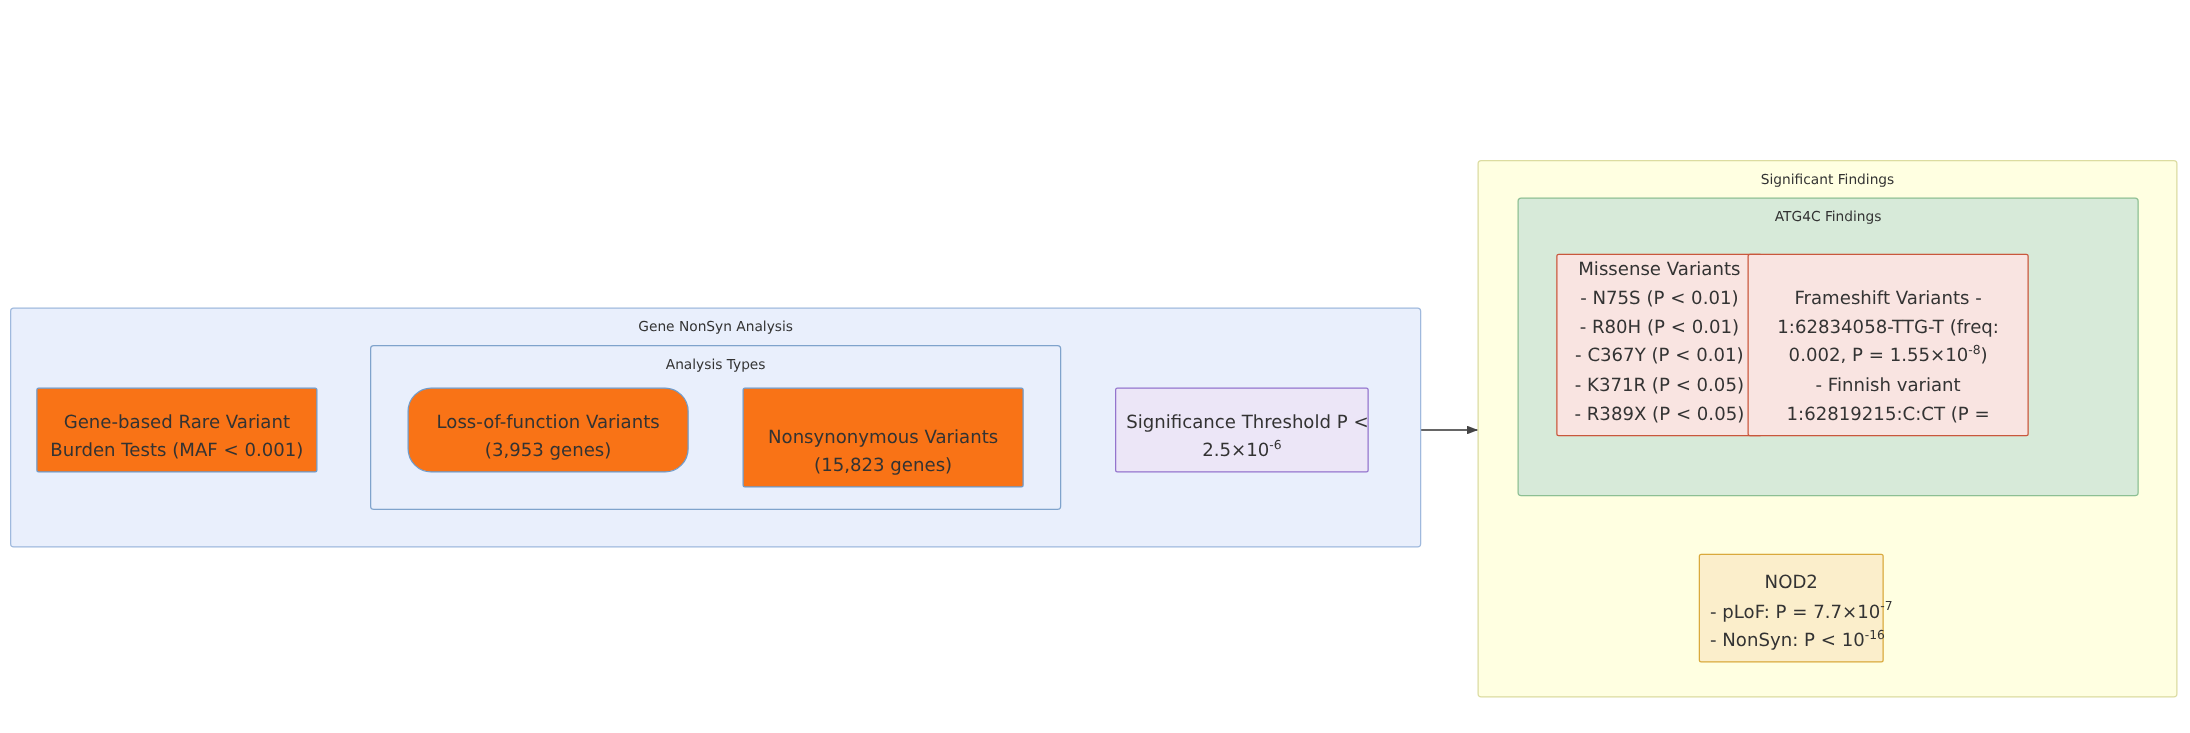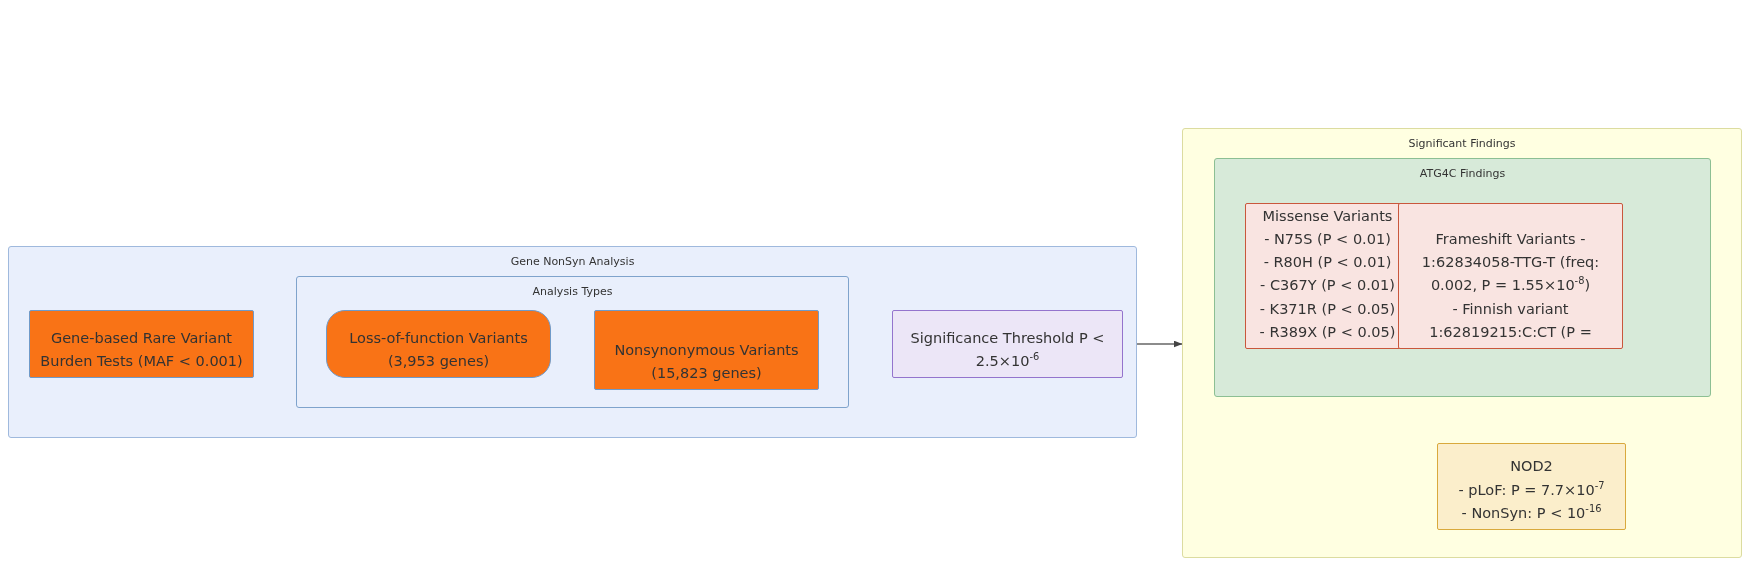--- a/index.html
+++ b/index.html
@@ -117,21 +117,21 @@
     </span>
   </div>
 
   <div class="abs node node-blue" style="left:594px; top:310px; width:225px; height:80px;">
     <span class="lines">
       <span class="ln">Nonsynonymous Variants</span>
       <span class="ln">(15,823 genes)</span>
     </span>
   </div>
 
-  <div class="abs node node-purple" style="left:892px; top:310px; width:231px; height:68px;">
+  <div class="abs node node-purple" style="left:892px; top:310px; width:203px; height:68px;">
     <span class="lines">
       <span class="ln">Significance Threshold P &lt;</span>
       <span class="ln">2.5×10<sup>-6</sup></span>
     </span>
   </div>
 
   <div class="abs cluster cluster-yellow" style="left:1182px; top:128px; width:560px; height:430px;">
     <div class="cluster-label" style="top:9px;">Significant Findings</div>
   </div>
 
@@ -153,21 +153,21 @@
   <div class="abs node node-pink" style="left:1398px; top:203px; width:225px; height:146px;">
     <span class="lines">
       <span class="ln">Frameshift Variants -</span>
       <span class="ln">1:62834058-TTG-T  (freq:</span>
       <span class="ln">0.002, P = 1.55×10<sup>-8</sup>)</span>
       <span class="ln">- Finnish variant</span>
       <span class="ln">1:62819215:C:CT  (P =</span>
     </span>
   </div>
 
-  <div class="abs node node-cream" style="left:1437px; top:443px; width:189px; height:87px;">
+  <div class="abs node node-cream" style="left:1359px; top:443px; width:148px; height:87px;">
     <span class="lines">
       <span class="ln">NOD2</span>
       <span class="ln">- pLoF: P = 7.7×10<sup>-7</sup></span>
       <span class="ln">- NonSyn: P &lt; 10<sup>-16</sup></span>
     </span>
   </div>
 
 </div>
 
 </body></html>

